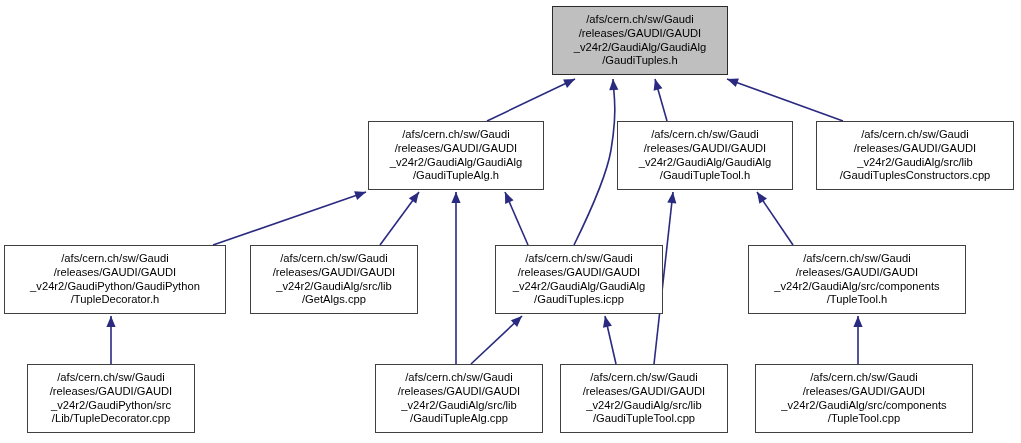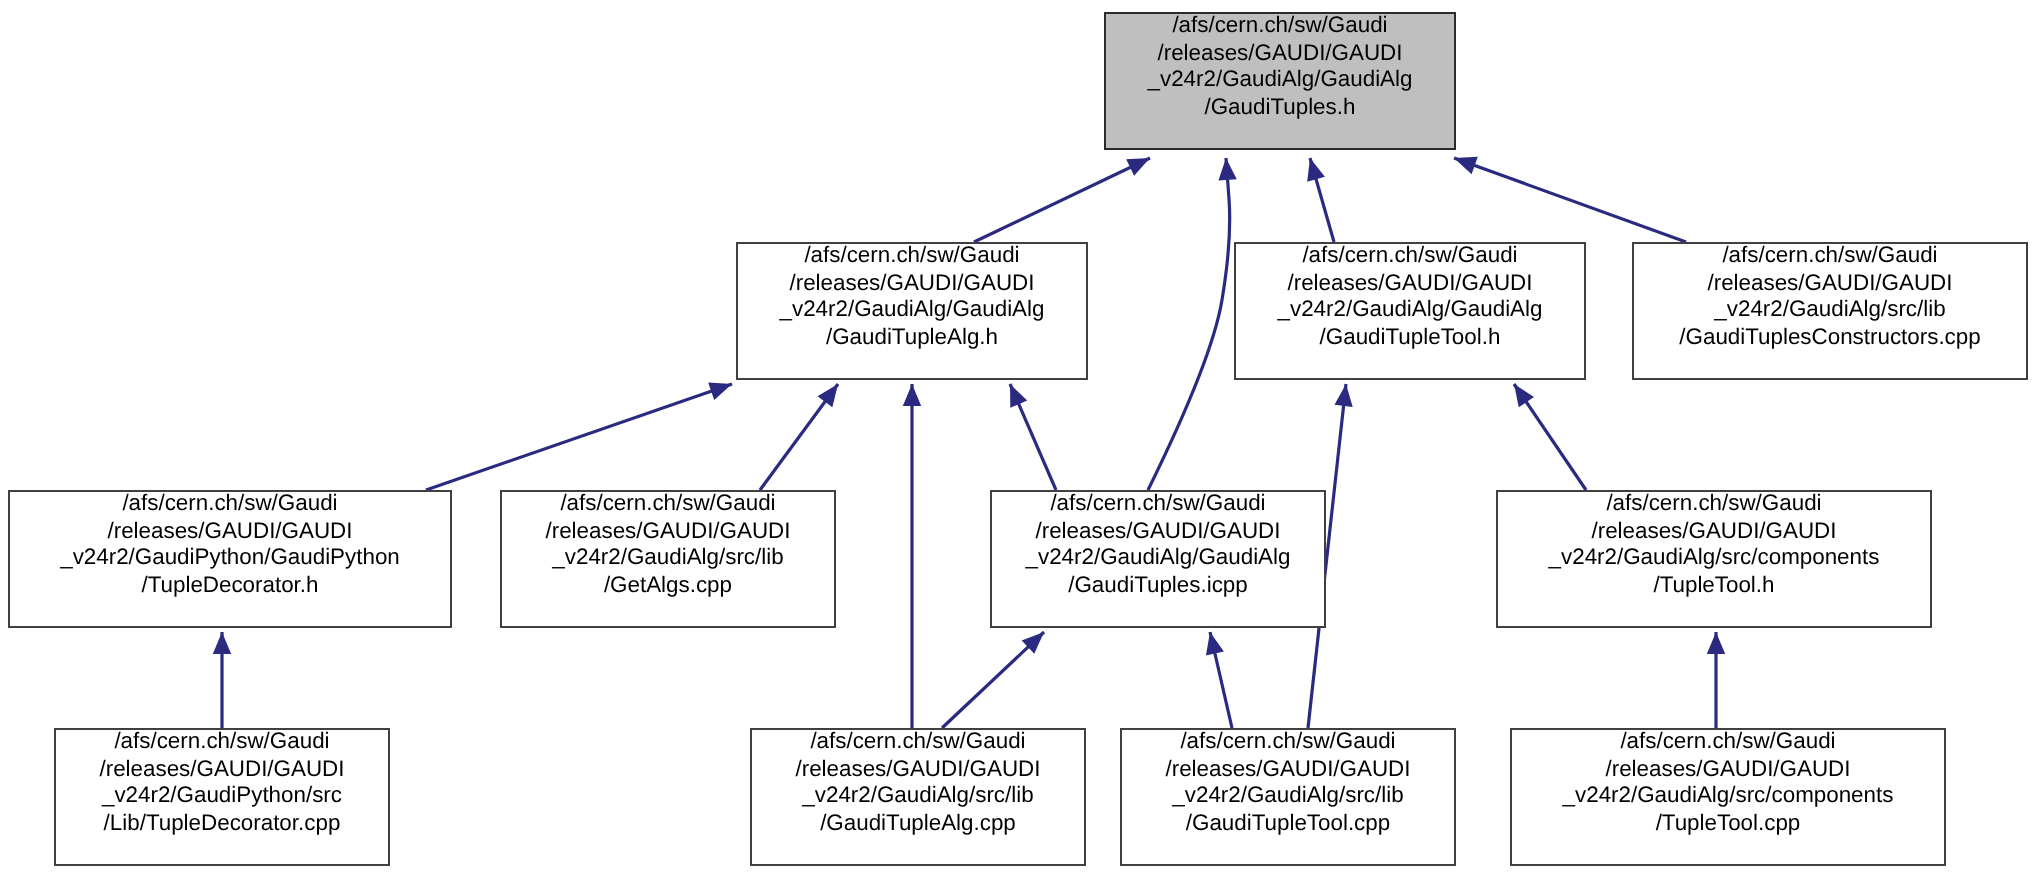--- a/index.html
+++ b/index.html
@@ -21,21 +21,21 @@
     top: 0;
     width: 1021px;
     height: 443px;
   }
   .node-box {
     position: absolute;
     box-sizing: border-box;
     border: 1px solid #404040;
     background: #ffffff;
     display: flex;
-    align-items: flex-start;
+    align-items: center;
     justify-content: center;
     text-align: center;
     font-size: 11.2px;
     line-height: 13.6px;
     color: #000000;
     white-space: pre;
     letter-spacing: 0px;
   }
   .node-box.root {
     background: #bfbfbf;

